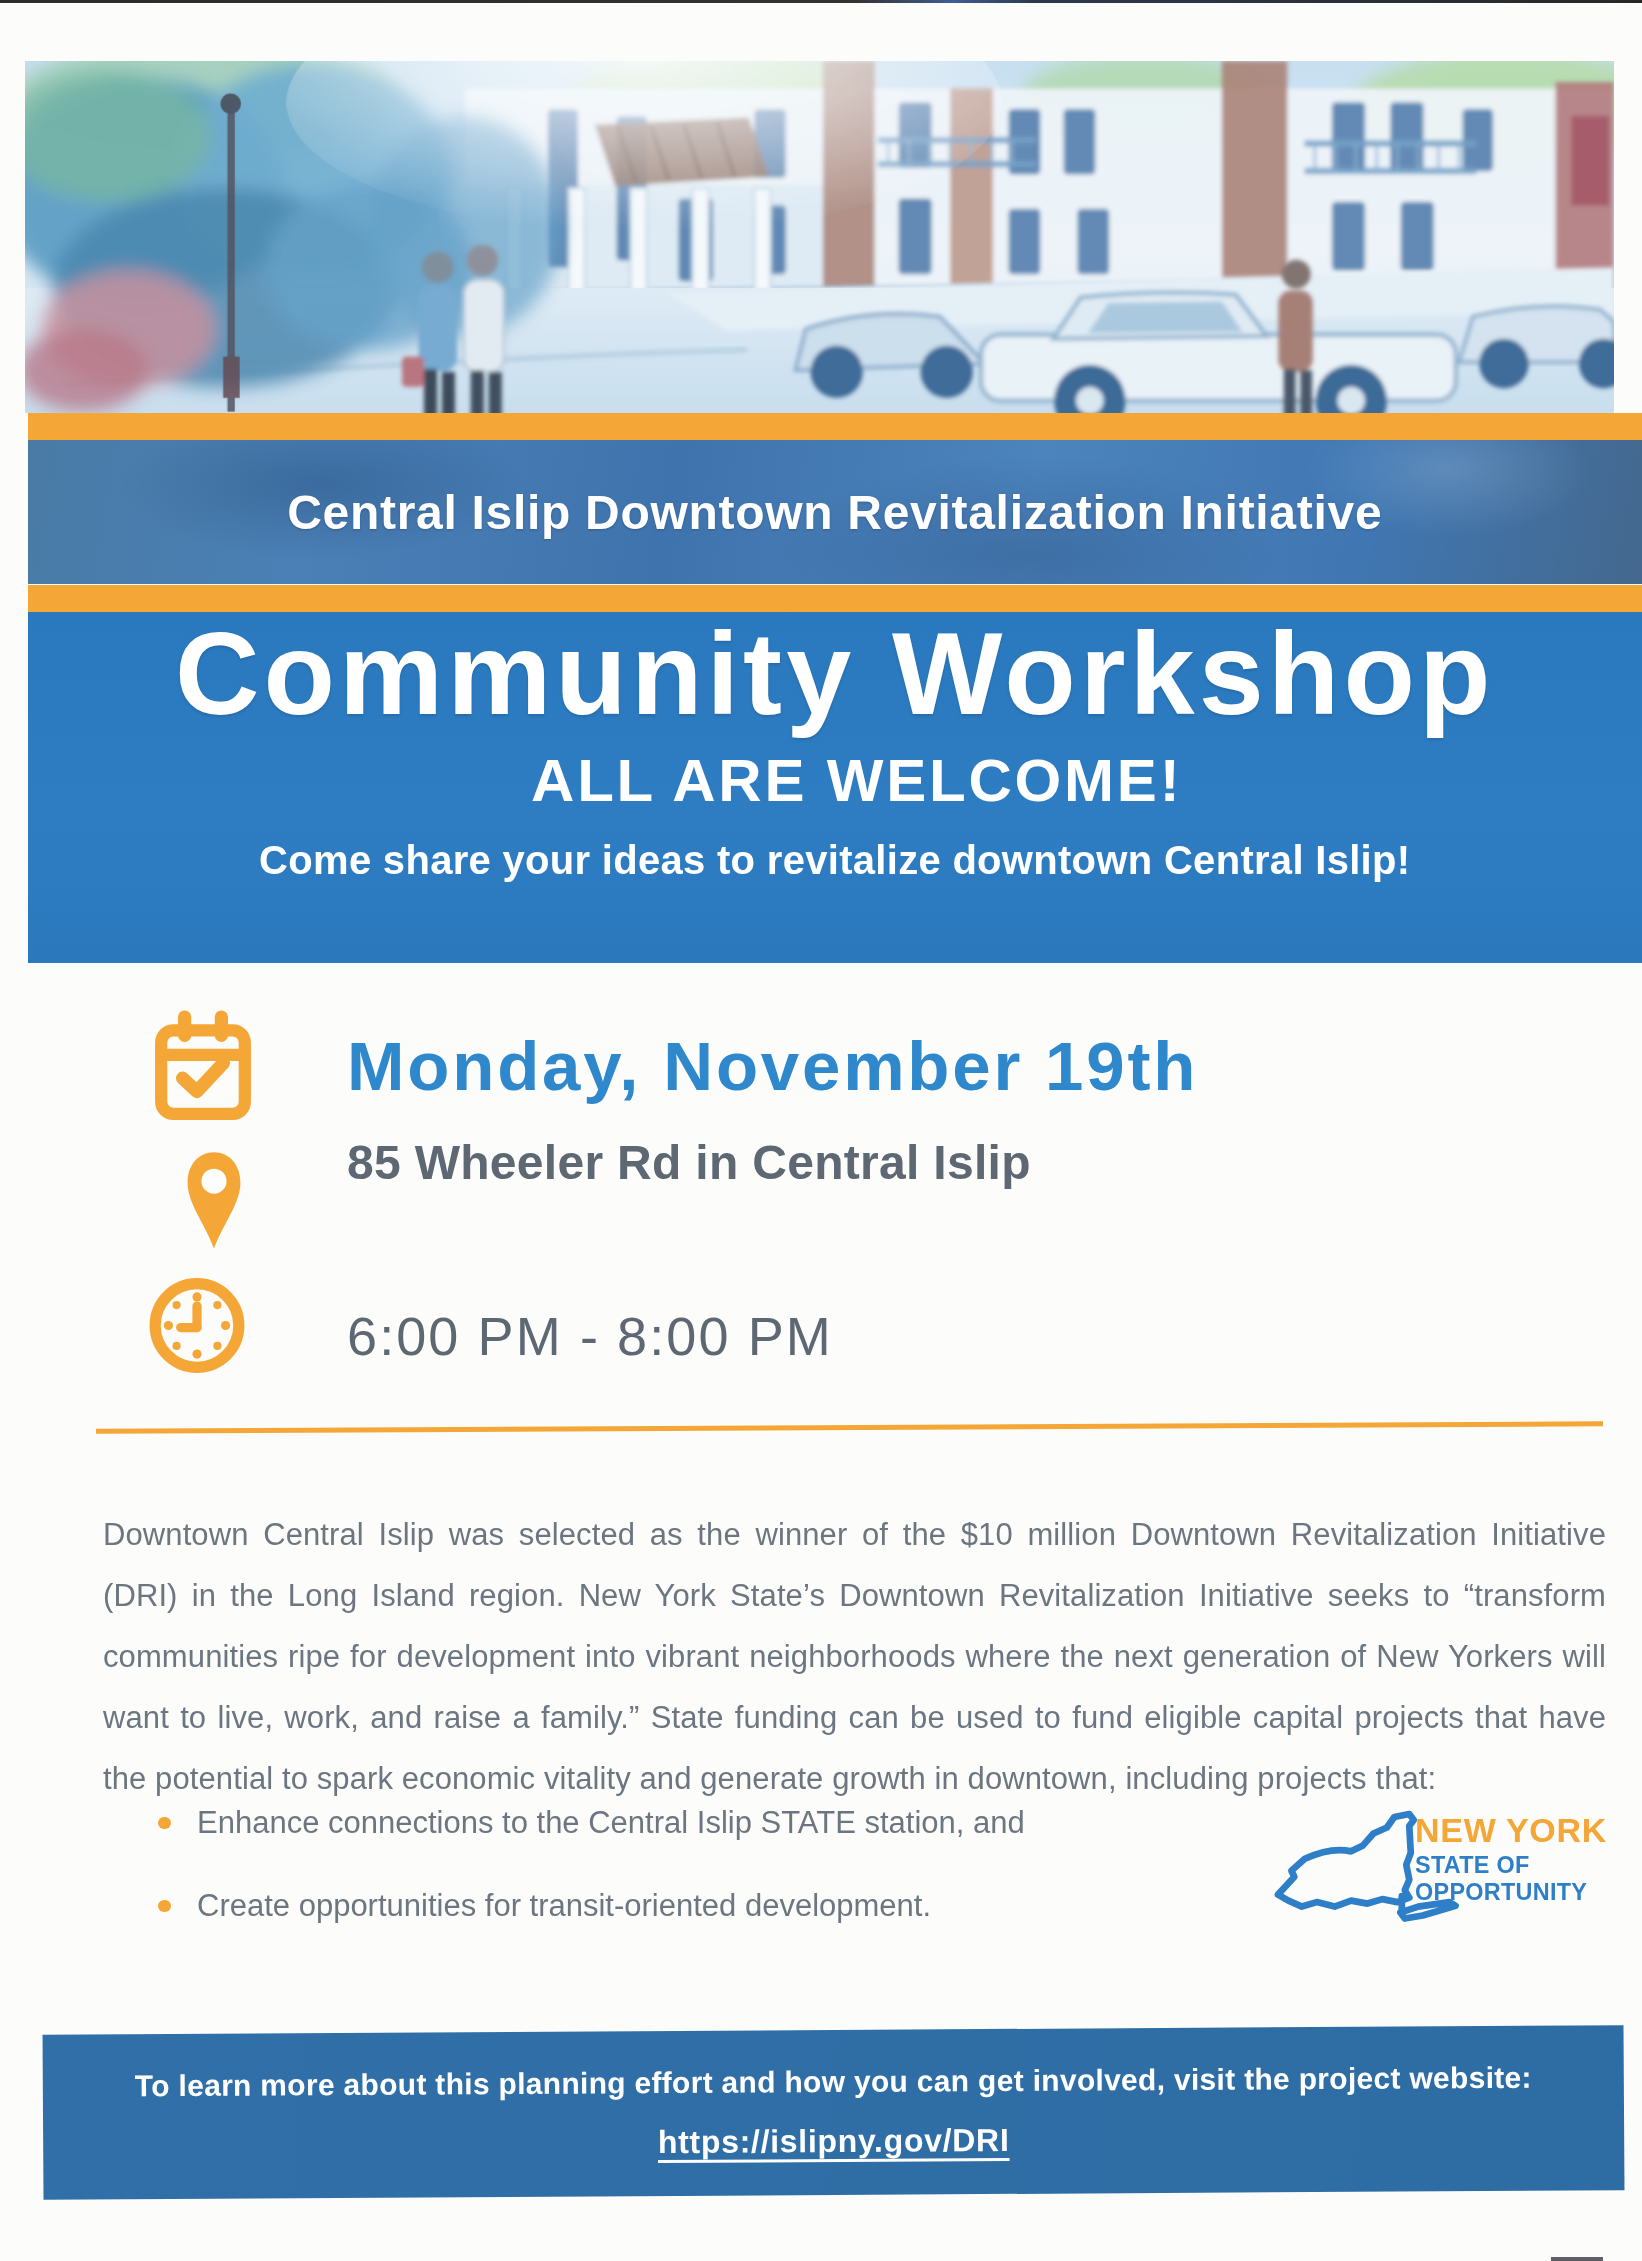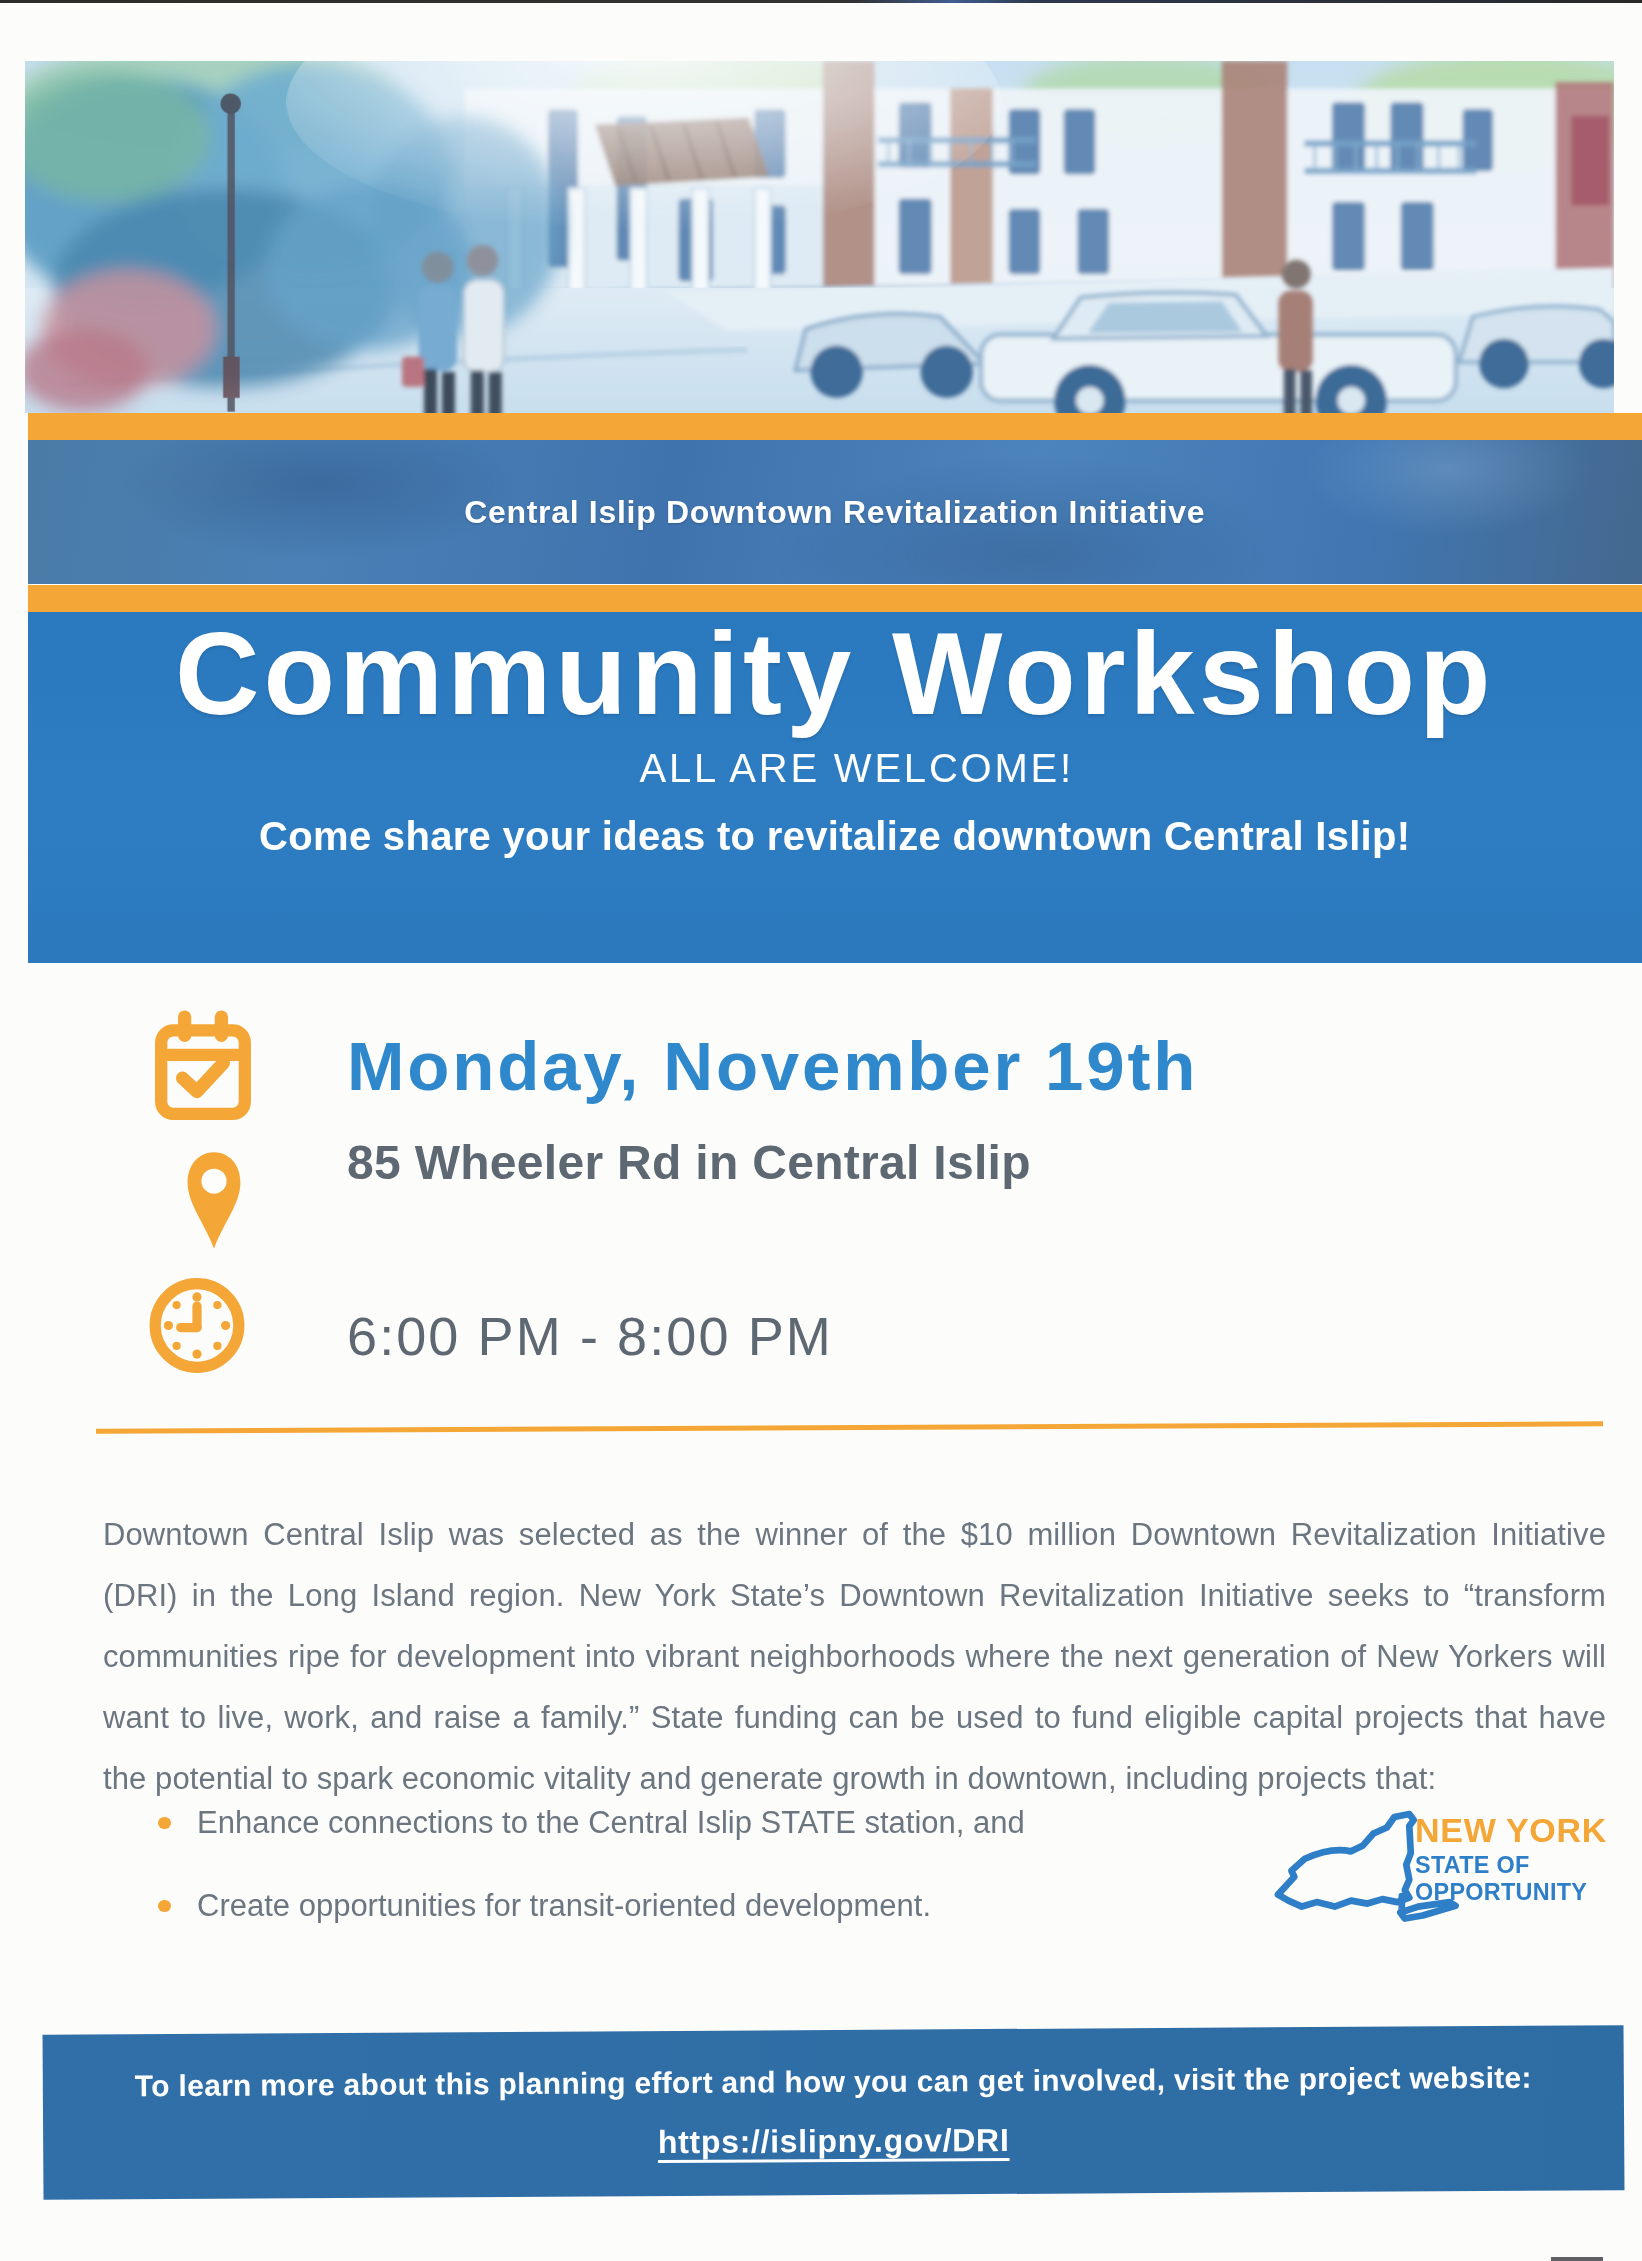--- a/index.html
+++ b/index.html
@@ -26,30 +26,30 @@
   .stripe-2{top:585px;}
   .title-band{
     position:absolute;left:27.5px;right:0;top:440px;height:144px;
     background:
       radial-gradient(289px 110px at 18% 30%,rgba(22,52,96,.28),rgba(22,52,96,0) 70%),
       radial-gradient(358px 138px at 62% 80%,rgba(20,48,92,.25),rgba(20,48,92,0) 72%),
       radial-gradient(206px 96px at 88% 20%,rgba(180,210,235,.25),rgba(180,210,235,0) 70%),
       linear-gradient(100deg,#4A7BA6 0%,#4A80B6 18%,#3F73AD 40%,#4C84BD 62%,#4077B3 82%,#44688E 100%);
     display:flex;align-items:center;justify-content:center;
   }
-  .title-band .t{color:#fff;font-size:32px;font-weight:700;letter-spacing:0.7px;
+  .title-band .t{color:#fff;font-size:48px;font-weight:700;letter-spacing:0.7px;
     text-shadow:0 1.4px 2.1px rgba(30,50,80,.35);white-space:nowrap;text-align:right;}
   .hero-band{
     position:absolute;left:27.5px;right:0;top:612px;height:351px;
     background:linear-gradient(180deg,#2A79BF 0%,#2E7DC2 55%,#2B78BD 100%);
     text-align:center;color:#fff;
   }
   .hero-title{margin:0;font-size:117px;font-weight:700;letter-spacing:4.1px;
     line-height:124px;white-space:nowrap;text-shadow:0 2.1px 2.8px rgba(25,60,100,.25);}
-  .hero-subtitle{margin:9.6px 0 0 0;font-size:40px;font-weight:400;letter-spacing:2.8px;white-space:nowrap;padding-left:44px;}
+  .hero-subtitle{margin:9.6px 0 0 0;font-size:60px;font-weight:700;letter-spacing:2.8px;white-space:nowrap;padding-left:44px;}
   .hero-tagline{margin:23.4px 0 0 0;font-size:40px;font-weight:700;letter-spacing:0.3px;white-space:nowrap;}
   .icon-box{position:absolute;}
   .row-date-text{position:absolute;left:347px;top:1005px;height:122px;display:flex;align-items:center;
     color:var(--date-blue,#2E88CB);font-size:69px;font-weight:700;letter-spacing:2.8px;white-space:nowrap;}
   .row-location-text{position:absolute;left:347px;top:1126px;
     color:var(--heading-gray,#5E6872);font-size:48px;font-weight:700;line-height:73px;letter-spacing:0.3px;white-space:nowrap;}
   .row-time-text{position:absolute;left:347px;top:1305px;
     color:var(--heading-gray,#5E6872);font-size:54px;font-weight:400;letter-spacing:2.1px;white-space:nowrap;text-align:center;}
   .cal-icon{left:152px;top:1005px;width:102px;height:122px;}
   .pin-icon{left:181px;top:1135px;width:66px;height:132px;}

